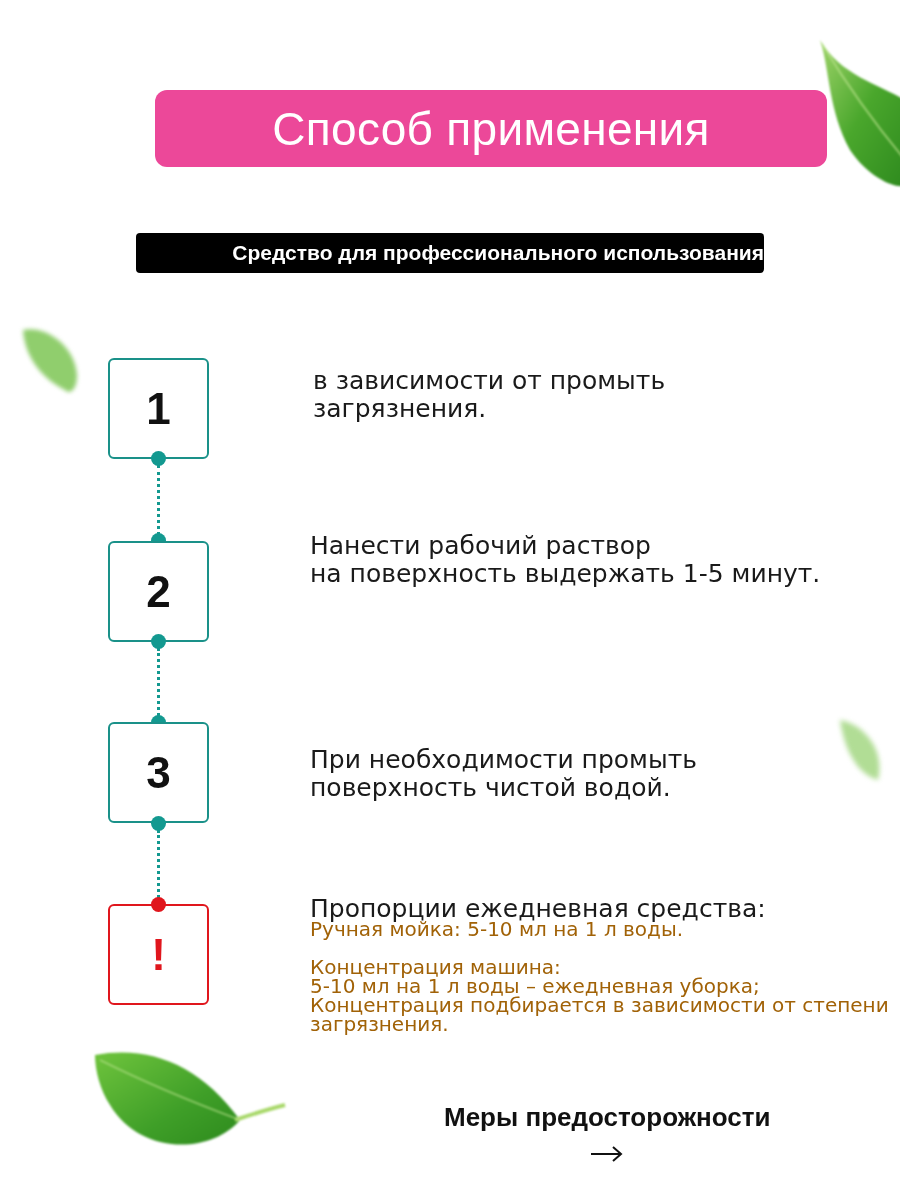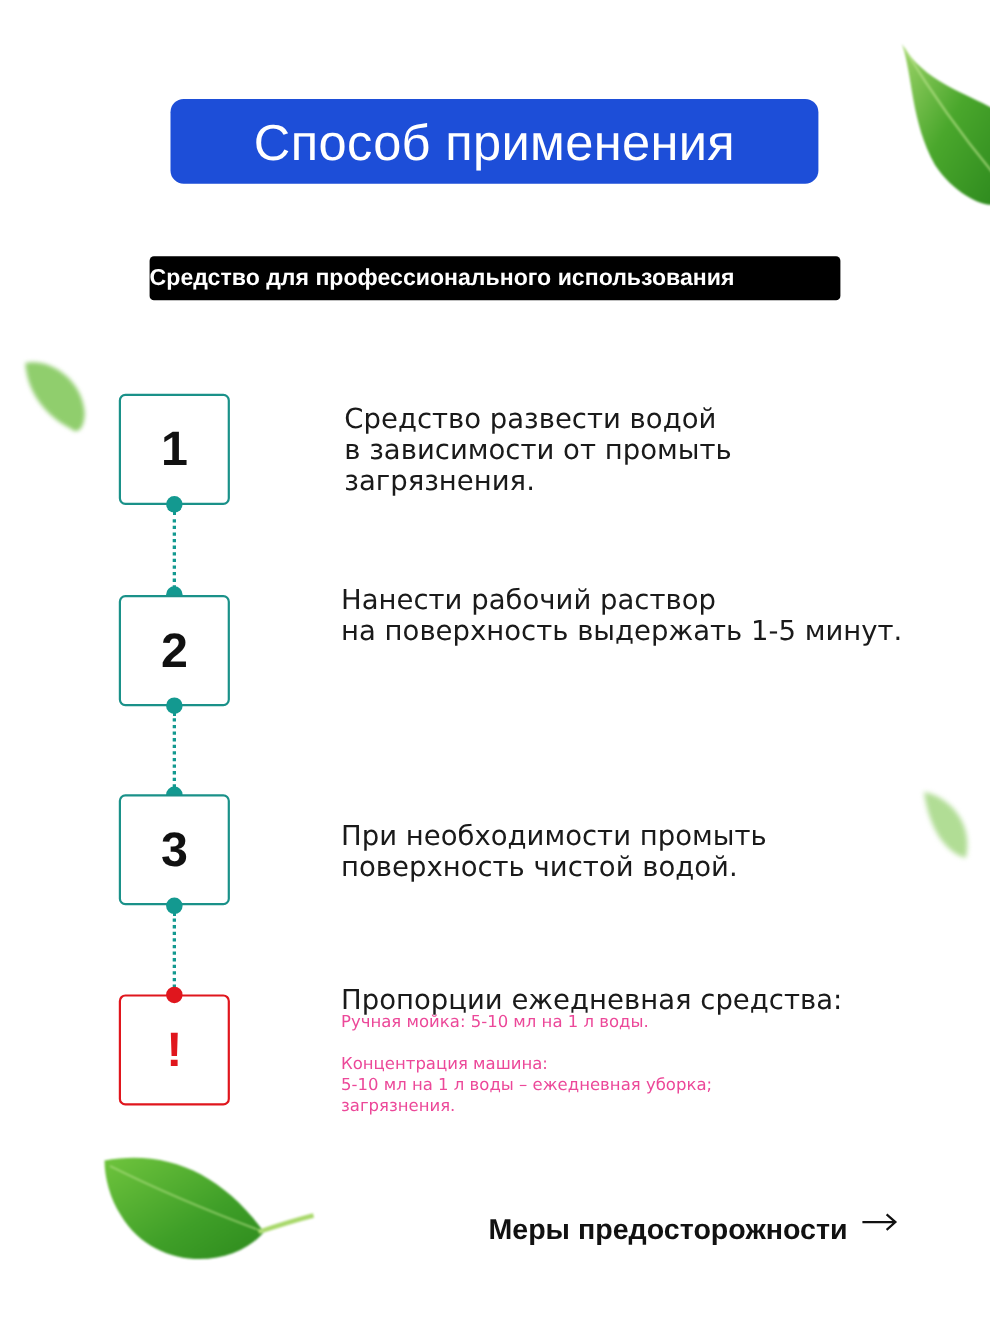--- a/index.html
+++ b/index.html
@@ -3,32 +3,32 @@
 <meta charset="utf-8">
 <style>
   html, body { margin: 0; padding: 0; }
   body {
     width: 900px; height: 1200px; position: relative; overflow: hidden;
     background: #ffffff;
     font-family: "Liberation Sans", "DejaVu Sans", sans-serif;
     color: #111;
   }
   .header {
-    position: absolute; left: 155px; top: 90px; width: 589px; height: 77px;
-    background: #1d4ed8; border-radius: 12px;
+    position: absolute; left: 155px; top: 90px; width: 672px; height: 77px;
+    background: #ec4899; border-radius: 12px;
     display: flex; align-items: center; justify-content: center;
   }
   .header-title {
     color: #fff; font-size: 46px; font-weight: 400; letter-spacing: 0.3px;
     font-family: "Liberation Sans", sans-serif;
   }
   .banner {
     position: absolute; left: 136px; top: 233px; width: 628px; height: 40px;
     background: #000; border-radius: 4px;
-    display: flex; align-items: center; justify-content: flex-start;
+    display: flex; align-items: center; justify-content: flex-end;
   }
   .banner-text {
     color: #fff; font-size: 21px; font-weight: 700;
     font-family: "Liberation Sans", sans-serif;
   }
   .step-box {
     position: absolute; left: 108px; width: 97px; height: 97px;
     border: 2px solid #1a9189; border-radius: 6px; background: #fff;
     display: flex; align-items: center; justify-content: center;
     box-sizing: content-box;
@@ -53,28 +53,28 @@
     font-family: "DejaVu Sans", sans-serif; font-weight: 400;
   }
   .step-text div { white-space: nowrap; }
   .warn-title {
     position: absolute; left: 310px; top: 895px;
     font-size: 25px; line-height: 28px; color: #1a1a1a;
     font-family: "DejaVu Sans", sans-serif;
   }
   .warn-body {
     position: absolute; left: 310px; top: 920px;
-    font-size: 15px; line-height: 19px; color: #ec4899;
+    font-size: 20px; line-height: 19px; color: #a16207;
     font-family: "DejaVu Sans", sans-serif;
   }
   .warn-body div { white-space: nowrap; min-height: 19px; }
   .next-link {
     position: absolute; left: 444px; top: 1102px;
-    display: flex; gap: 12px;
-    text-decoration: none; color: #111;
+    display: flex; align-items: center; gap: 12px;
+    text-decoration: none; color: #111; flex-direction: column;
   }
   .next-label {
     font-size: 26px; font-weight: 700; font-family: "Liberation Sans", sans-serif;
   }
   .leaf { position: absolute; filter: blur(1.2px); }
 </style>
 </head>
 <body>
 
 <svg class="leaf" style="left:810px;top:30px;" width="95" height="160" viewBox="0 0 95 160">
@@ -120,21 +120,20 @@
 
 <div class="connector" style="top:465px;height:70px;"></div>
 <div class="connector" style="top:648px;height:68px;"></div>
 <div class="connector" style="top:830px;height:68px;"></div>
 
 <div class="step-box" style="top:358px;">
   <span class="step-num">1</span>
 </div>
 <div class="dot" style="top:451px;"></div>
 <div class="step-text" style="left:313px;top:367px;">
-  <div>Средство развести водой</div>
   <div>в зависимости от промыть</div>
   <div>загрязнения.</div>
 </div>
 
 <div class="dot" style="top:533px;"></div>
 <div class="step-box" style="top:541px;">
   <span class="step-num">2</span>
 </div>
 <div class="dot" style="top:634px;"></div>
 <div class="step-text" style="left:310px;top:532px;">
@@ -155,20 +154,21 @@
 <div class="step-box warn" style="top:904px;">
   <span class="step-num">!</span>
 </div>
 <div class="dot red" style="top:897px;"></div>
 <div class="warn-title">Пропорции ежедневная средства:</div>
 <div class="warn-body">
   <div>Ручная мойка: 5-10 мл на 1 л воды.</div>
   <div></div>
   <div>Концентрация машина:</div>
   <div>5-10 мл на 1 л воды – ежедневная уборка;</div>
+  <div>Концентрация подбирается в зависимости от степени</div>
   <div>загрязнения.</div>
 </div>
 
 <a class="next-link">
   <span class="next-label">Меры предосторожности</span>
   <svg width="34" height="18" viewBox="0 0 34 18">
     <path d="M1 9 H31 M23 2 L31 9 L23 16" stroke="#111" stroke-width="2" fill="none"></path>
   </svg>
 </a>
 

